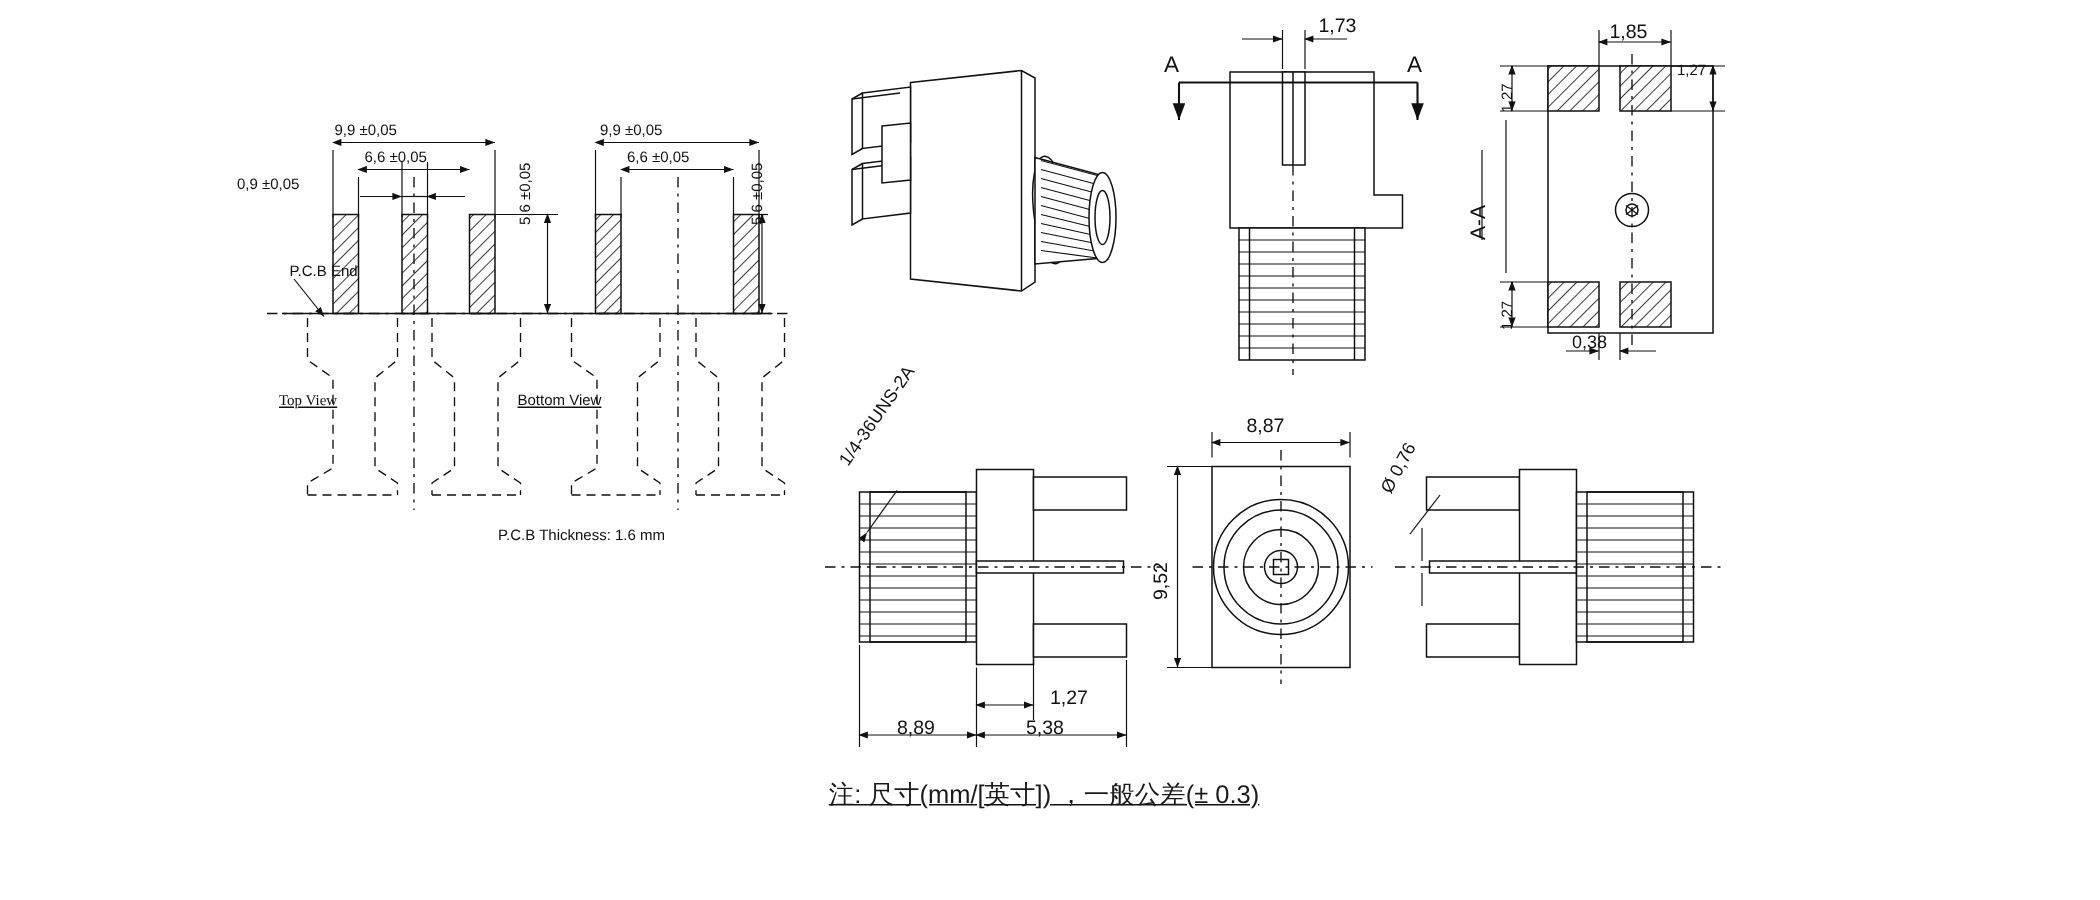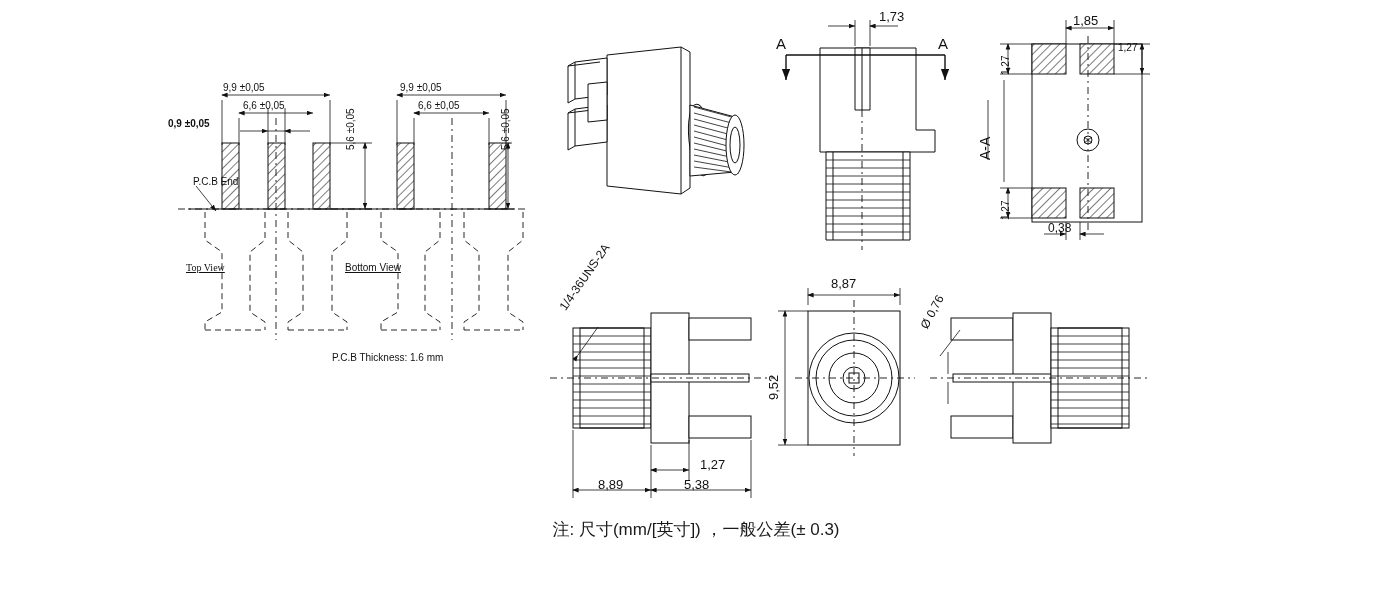--- a/index.html
+++ b/index.html
@@ -31,20 +31,21 @@
   .lbl.small { font-size: 10px; }
   .lbl.ul { text-decoration: underline; }
   .rot90 { transform: rotate(-90deg); transform-origin: left top; }
 
   .note-block {
     position: absolute;
     left: 0;
     top: 518px;
     width: 1392px;
     text-align: center;
+    text-decoration: underline;
   }
   .note-cn {
     font-size: 17px;
     color: #1a1a1a;
     margin-bottom: 3px;
   }
   .note-en {
     font-size: 17px;
     color: #1a1a1a;
   }
@@ -335,21 +336,21 @@
       <line class="dash" x1="930" y1="378" x2="1150" y2="378"></line>
 
       <line class="ln-thin" x1="948" y1="374" x2="948" y2="352"></line>
       <line class="ln-thin" x1="948" y1="382" x2="948" y2="404"></line>
       <line class="ln-thin" x1="940" y1="356" x2="960" y2="330"></line>
     </g>
   </svg>
 
   <div class="lbl small" style="left:223px; top:82px;">9,9 ±0,05</div>
   <div class="lbl small" style="left:243px; top:100px;">6,6 ±0,05</div>
-  <div class="lbl small" style="left:168px; top:118px;font-weight:bold;">0,9 ±0,05</div>
+  <div class="lbl small" style="left:158px; top:118px;">0,9 ±0,05</div>
   <div class="lbl small rot90" style="left:345px; top:150px;">5,6 ±0,05</div>
 
   <div class="lbl small" style="left:400px; top:82px;">9,9 ±0,05</div>
   <div class="lbl small" style="left:418px; top:100px;">6,6 ±0,05</div>
   <div class="lbl small rot90" style="left:500px; top:150px;">5,6 ±0,05</div>
 
   <div class="lbl small" style="left:157px; top:176px;padding-left:36px;">P.C.B End</div>
   <div class="lbl small ul" style="left:186px; top:262px;font-family:Liberation Serif, serif;">Top View</div>
   <div class="lbl small ul" style="left:345px; top:262px;">Bottom View</div>
   <div class="lbl small" style="left:293px; top:352px;padding-left:39px;">P.C.B Thickness: 1.6 mm</div>

